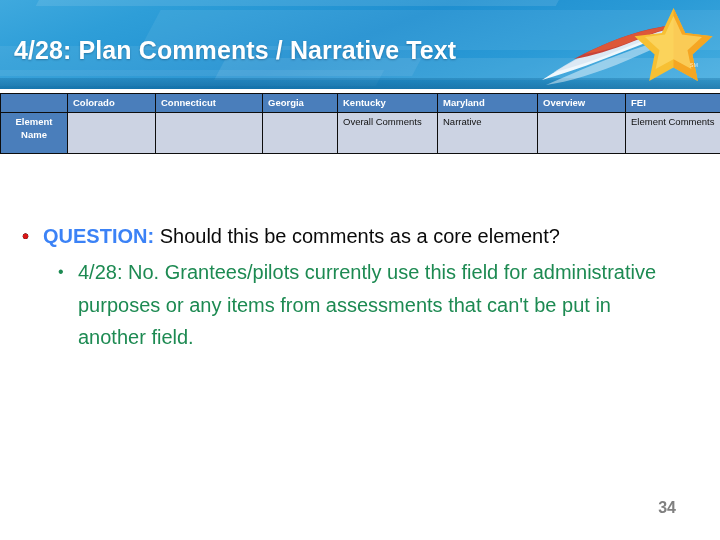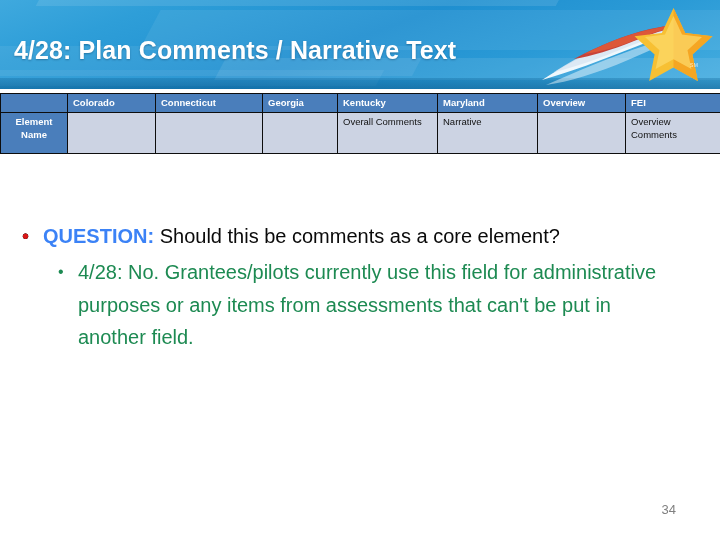--- a/index.html
+++ b/index.html
@@ -155,22 +155,23 @@
     font-size: 16px;
     line-height: 1.95;
     color: #1d8a52;
   }
 
   
   #pagenum {
     position: absolute;
     right: 44px;
     bottom: 23px;
-    font-size: 13px;
+    font-size: 16px;
     color: #808080;
+    font-weight: bold;
   }
 </style>
 </head>
 <body>
 
 <div id="banner">
 
   <div class="streak s2"></div>
   <div class="streak s3"></div>
   <div class="streak s4"></div>
@@ -218,21 +219,21 @@
       <td>FEI</td>
     </tr>
     <tr class="r1">
       <td class="rowlabel">Element Name</td>
       <td class="cell"></td>
       <td class="cell"></td>
       <td class="cell"></td>
       <td class="cell">Overall Comments</td>
       <td class="cell">Narrative</td>
       <td class="cell"></td>
-      <td class="cell">Overview Comments</td>
+      <td class="cell">Element Comments</td>
     </tr>
   </tbody>
 </table>
 
 <div id="bullets">
 
   <div class="blevel1">
     <span class="bdot">•</span>
   </div>
 

